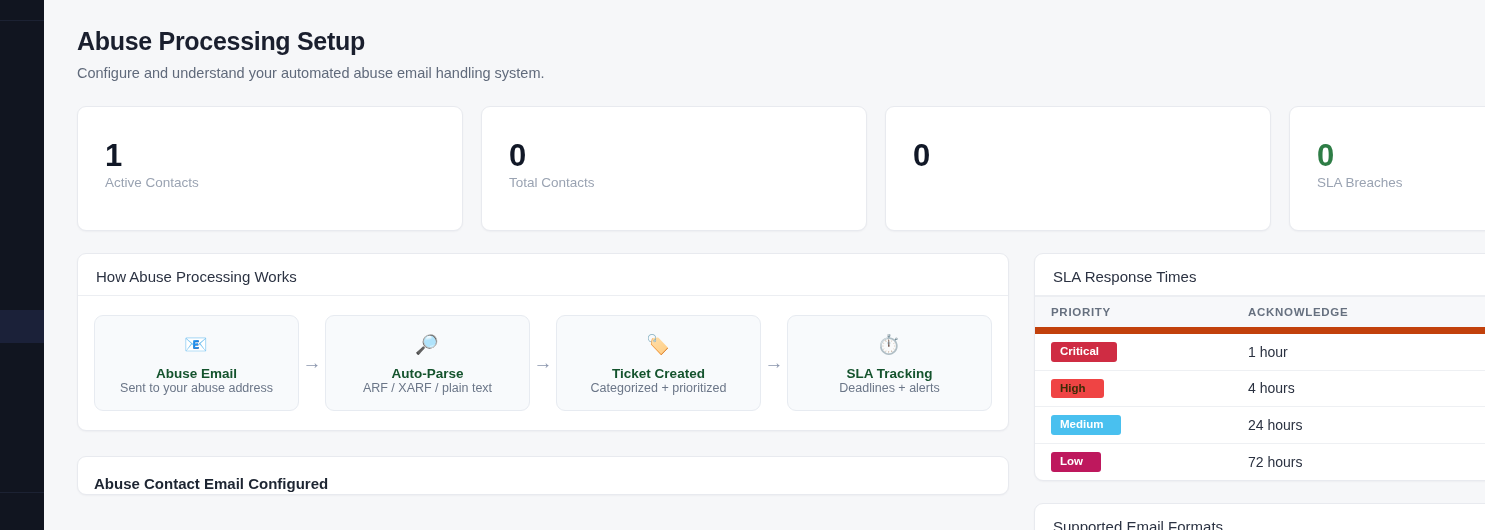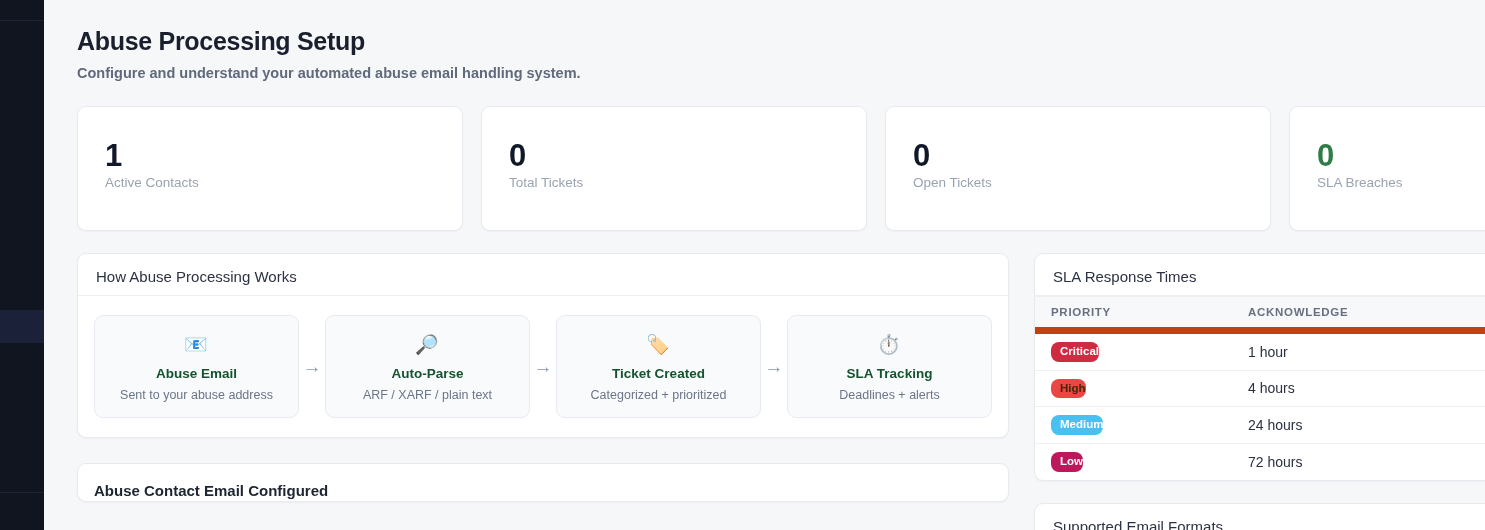--- a/index.html
+++ b/index.html
@@ -42,21 +42,21 @@
     font-size: 25px;
     font-weight: 700;
     color: #1a1f2e;
     letter-spacing: -0.3px;
     line-height: 1.2;
   }
   .page-sub {
     margin-top: 9px;
     font-size: 14.5px;
     color: #606a7b;
-    font-weight: 700;
+    font-weight: 400;
   }
 
   
   .stats {
     display: flex;
     gap: 18px;
     margin-top: 25px;
     width: 1460px;
   }
   .stat-card {
@@ -121,21 +121,20 @@
     text-align: center;
   }
   .step-icon { font-size: 19px; line-height: 24px; }
   .step-title {
     margin-top: 9px;
     font-size: 13.5px;
     font-weight: 700;
     color: #14532d;
   }
   .step-desc {
-    margin-top: 7px;
     font-size: 12.5px;
     color: #6b7688;
   }
   .arrow {
     flex: 0 0 22px;
     display: flex;
     align-items: center;
     justify-content: center;
     color: #8a95ad;
     font-size: 19px;
@@ -171,22 +170,22 @@
     padding: 8px 0 8px 16px;
     font-size: 14px;
     color: #2a3140;
     height: 30px;
   }
   .sla-table td.col-ack { padding-left: 18px; }
   .sla-table tr:last-child td { border-bottom: none; }
   .col-pri { width: 195px; }
   .badge {
     display: inline-block;
-    padding: 3px 0 4px 9px;
-    border-radius: 8px;
+    padding: 3px 18px 4px 9px;
+    border-radius: 3px;
     font-size: 11.5px;
     font-weight: 700;
     color: #ffffff;
     line-height: 1.1;
   }
 </style>
 </head>
 <body>
 
 <div id="app">
@@ -205,26 +204,25 @@
 
       <div class="stats">
 
         <div class="stat-card">
           <div class="stat-value">1</div>
           <div class="stat-label">Active Contacts</div>
         </div>
 
         <div class="stat-card">
           <div class="stat-value">0</div>
-          <div class="stat-label">Total Tickets</div>
+          <div class="stat-label">Total Contacts</div>
         </div>
 
         <div class="stat-card">
           <div class="stat-value">0</div>
-          <div class="stat-label">Open Tickets</div>
         </div>
 
         <div class="stat-card">
           <div class="stat-value green">0</div>
           <div class="stat-label">SLA Breaches</div>
         </div>
 
       </div>
 
       <div class="panels">

